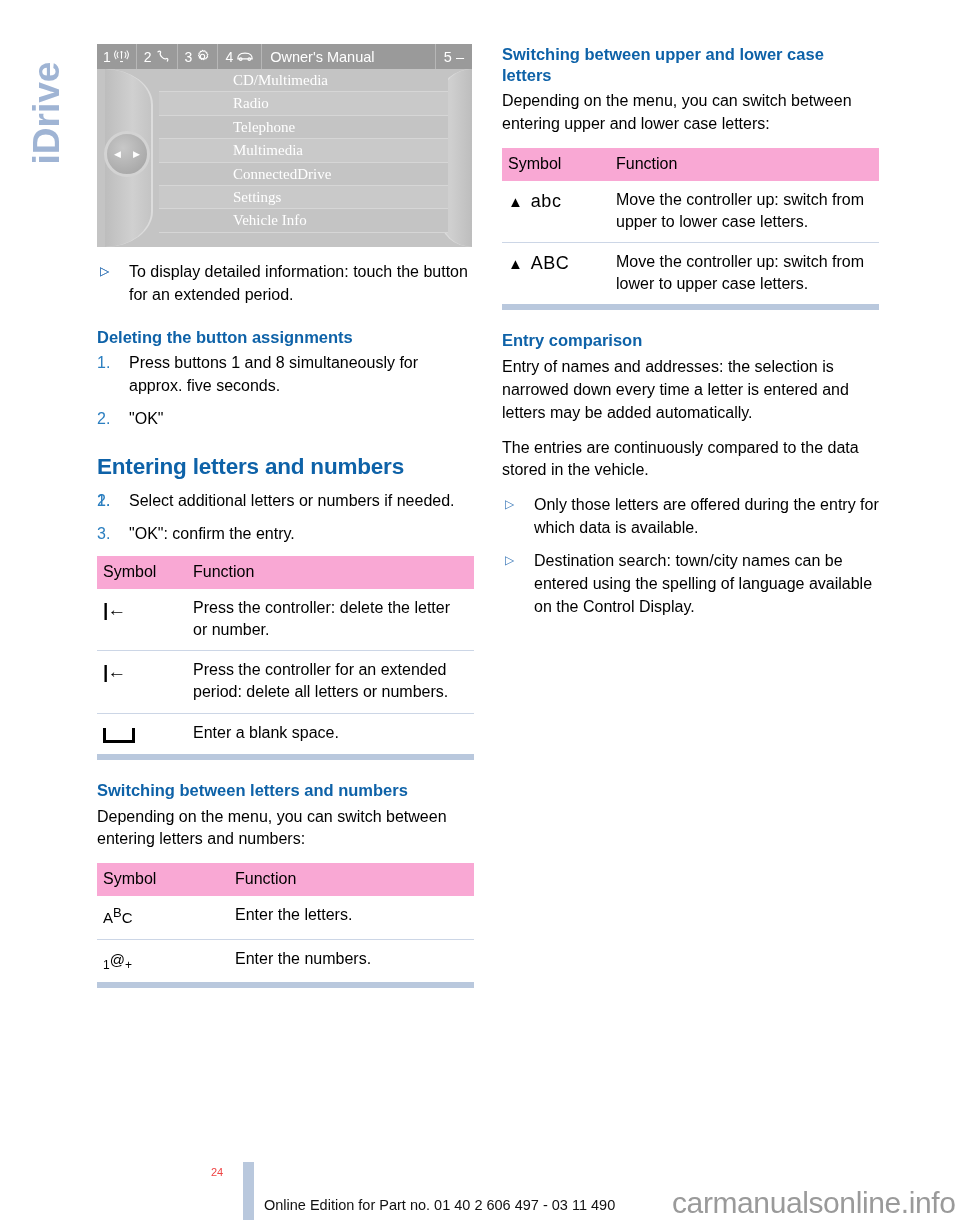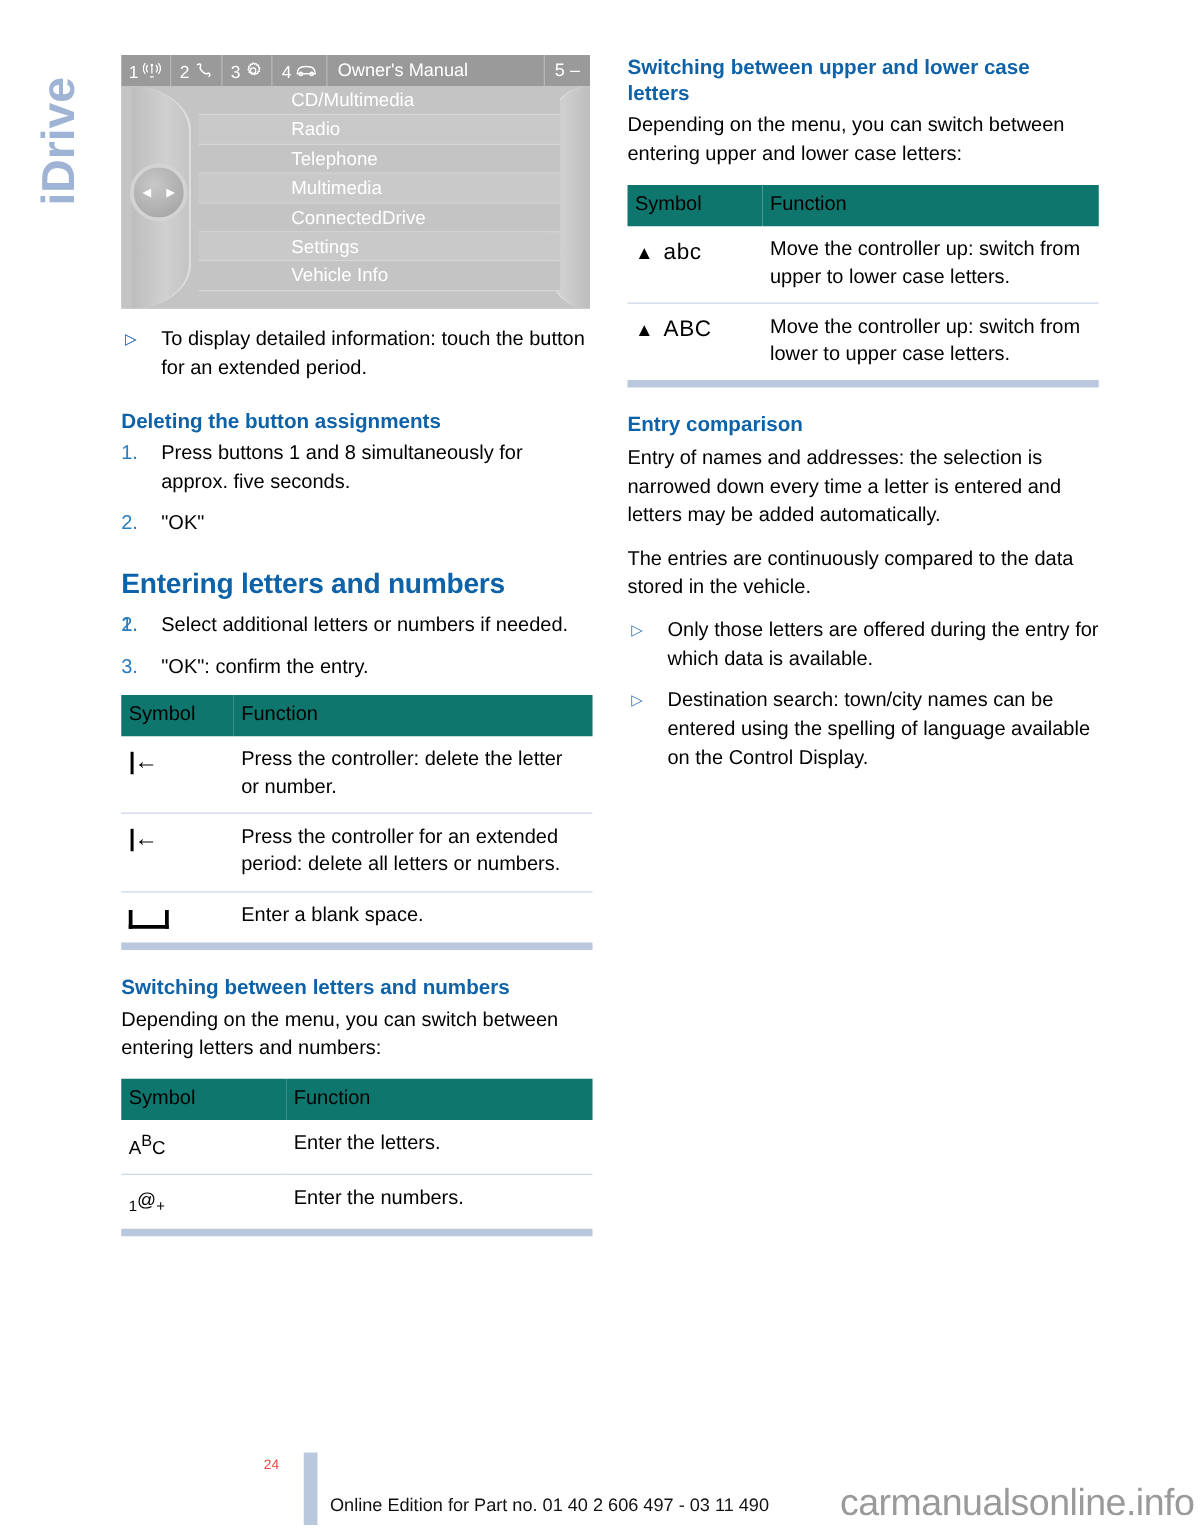--- a/index.html
+++ b/index.html
@@ -134,20 +134,21 @@
   }
   .menu-item {
     height: 23.4px;
     line-height: 23.4px;
     padding-left: 74px;
     color: #ffffff;
     font-size: 15px;
     border-bottom: 1px solid #d6d6d6;
     background: #c4c4c4;
     box-sizing: border-box;
+    font-family: Liberation Serif, serif;
   }
   .menu-item:nth-child(even) { background: #c9c9c9; }
   .idrive-rightcurve {
     position: absolute;
     right: 0; top: 0;
     width: 30px; height: 178px;
     border-left: 2px solid #dcdcdc;
     border-radius: 90px 0 0 90px / 80px 0 0 80px;
     background: linear-gradient(270deg, #bdbdbd 0%, #cfcfcf 70%);
   }
@@ -220,21 +221,21 @@
     font-weight: normal;
   }
 
   
   table.sym {
     border-collapse: collapse;
     width: 100%;
     margin: 6px 0 0 0;
   }
   table.sym thead th {
-    background: #0f766e;
+    background: #f9a8d4;
     font-size: 16px;
     font-weight: normal;
     text-align: left;
     padding: 7px 6px 8px 6px;
     color: #000;
   }
   table.sym tbody td {
     border-top: 1px solid #ccd6e6;
     padding: 8px 6px 9px 6px;
     font-size: 16px;

